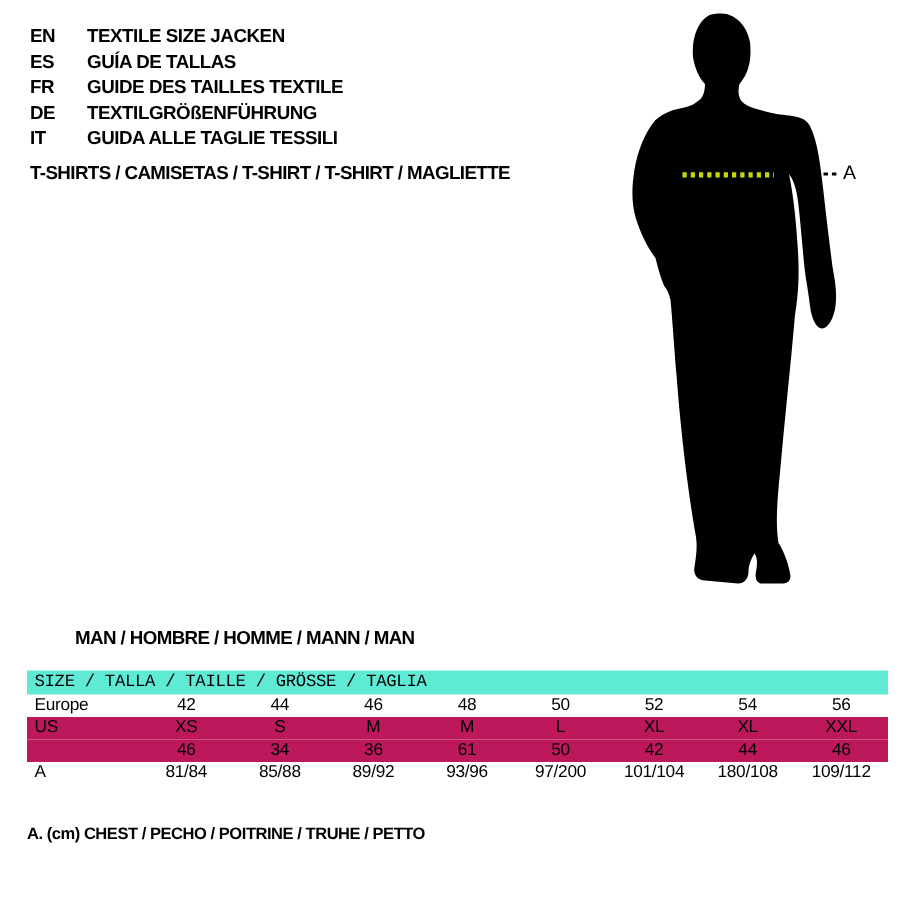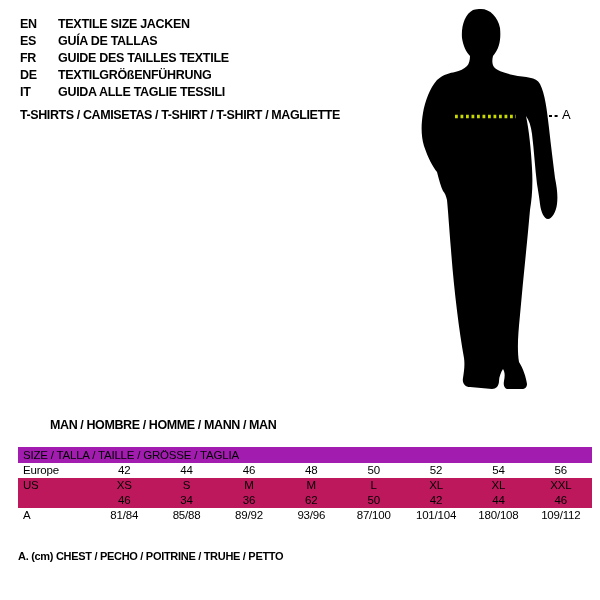--- a/index.html
+++ b/index.html
@@ -27,21 +27,21 @@
     font-size:13px;font-weight:400;letter-spacing:-0.2px;
   }
 
   
   .section-title{position:absolute;left:18px;top:418px;
     font-weight:700;font-size:12.5px;letter-spacing:-0.4px;margin-left:32px;}
 
   
   .size-table{position:absolute;left:18px;top:447px;width:574px;
     font-size:11.5px;letter-spacing:-0.2px;}
-  .thead{height:16px;line-height:16px;background:#a21caf;padding-left:5px;}
+  .thead{height:16px;line-height:16px;background:#5eead4;padding-left:5px;font-family:Liberation Mono, monospace;}
   .trow{display:flex;height:15px;line-height:15px;}
   .trow.alt{background:#be185d;justify-content:flex-end;}
   .tlabel{width:70px;padding-left:5px;flex:0 0 auto;}
   .tcell{flex:1 1 0;text-align:center;}
 
   
   .footnote{position:absolute;left:18px;top:550px;
     font-weight:700;font-size:11px;letter-spacing:-0.3px;}
 </style>
 </head>
@@ -131,34 +131,34 @@
       <div class="tcell">XL</div>
       <div class="tcell">XL</div>
       <div class="tcell">XXL</div>
     </div>
 
     <div class="trow alt">
       <div class="tlabel"></div>
       <div class="tcell">46</div>
       <div class="tcell">34</div>
       <div class="tcell">36</div>
-      <div class="tcell">62</div>
+      <div class="tcell">61</div>
       <div class="tcell">50</div>
       <div class="tcell">42</div>
       <div class="tcell">44</div>
       <div class="tcell">46</div>
     </div>
 
     <div class="trow">
       <div class="tlabel">A</div>
       <div class="tcell">81/84</div>
       <div class="tcell">85/88</div>
       <div class="tcell">89/92</div>
       <div class="tcell">93/96</div>
-      <div class="tcell">87/100</div>
+      <div class="tcell">97/200</div>
       <div class="tcell">101/104</div>
       <div class="tcell">180/108</div>
       <div class="tcell">109/112</div>
     </div>
   </div>
 
   <div class="footnote">A. (cm) CHEST / PECHO / POITRINE / TRUHE / PETTO</div>
 
 </div>
 

